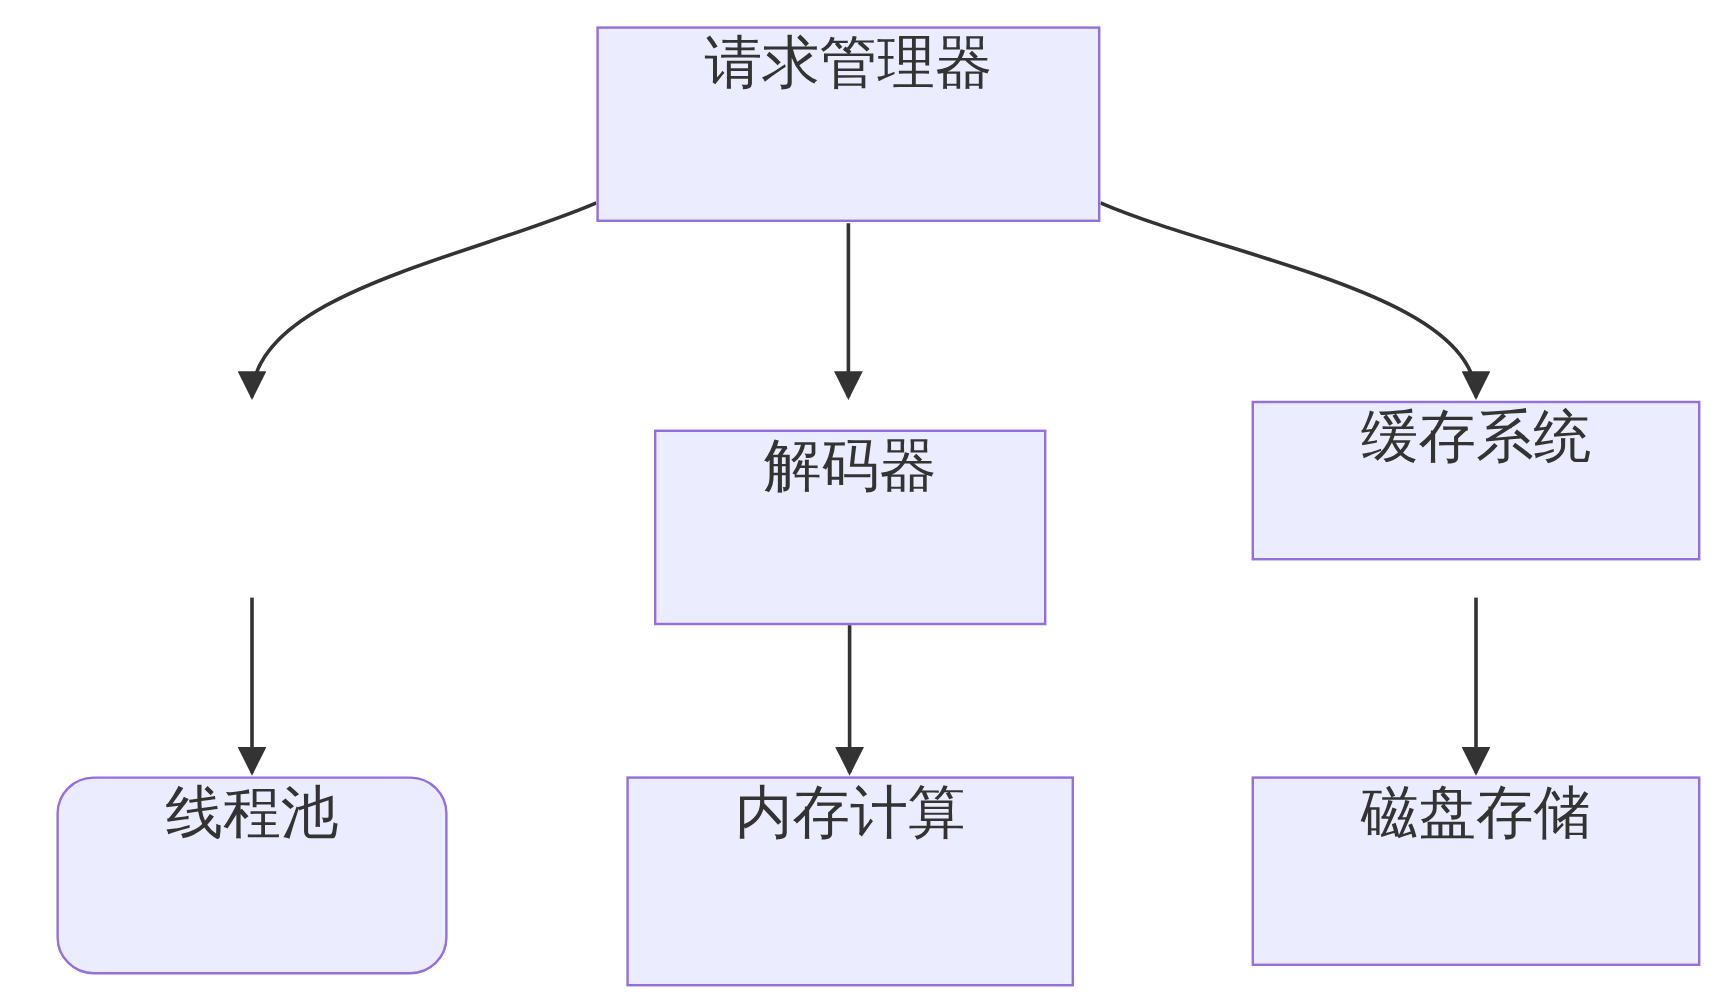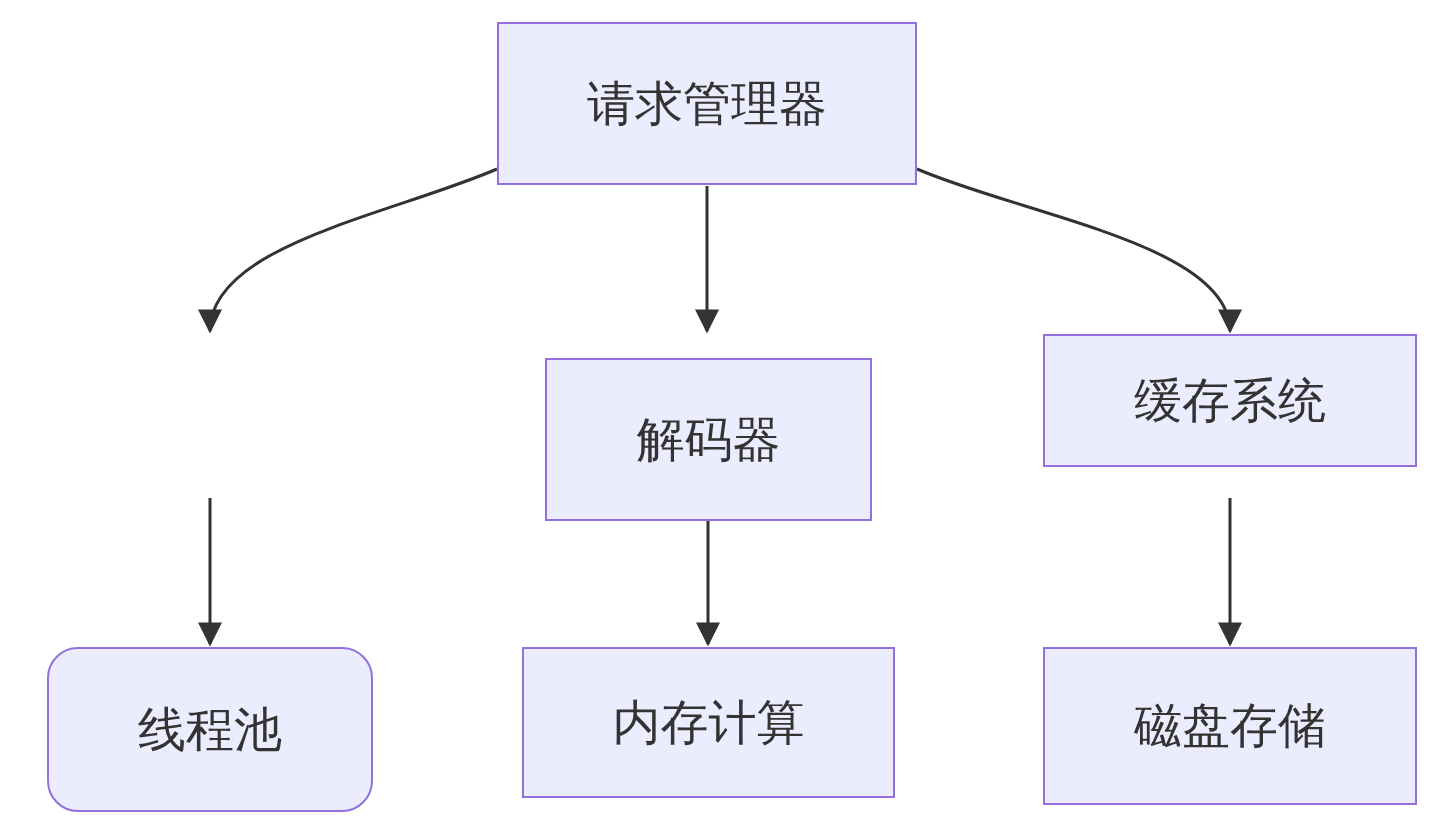--- a/index.html
+++ b/index.html
@@ -27,21 +27,20 @@
     fill: none;
     stroke: #333333;
     stroke-width: 3px;
   }
   .node {
     position: absolute;
     z-index: 2;
     background: #ECECFF;
     border: 2.5px solid #9370DB;
     display: flex;
-    align-items: center;
     justify-content: center;
     box-sizing: border-box;
   }
   .node-label {
     color: #333333;
     font-size: 48px;
     line-height: 1.2;
     white-space: nowrap;
     text-align: center;
   }
@@ -75,21 +74,21 @@
   </div>
 
   <div class="node" style="left:1043px; top:334px; width:374px; height:133px;">
     <span class="node-label">缓存系统</span>
   </div>
 
   <div class="node" style="left:47px; top:647px; width:326px; height:165px;border-radius:31px;">
     <span class="node-label">线程池</span>
   </div>
 
-  <div class="node" style="left:522px; top:647px; width:373px; height:151px;">
+  <div class="node" style="left:522px; top:647px; width:373px; height:175px;">
     <span class="node-label">内存计算</span>
   </div>
 
   <div class="node" style="left:1043px; top:647px; width:374px; height:158px;">
     <span class="node-label">磁盘存储</span>
   </div>
 
 </div>
 
 </body></html>

